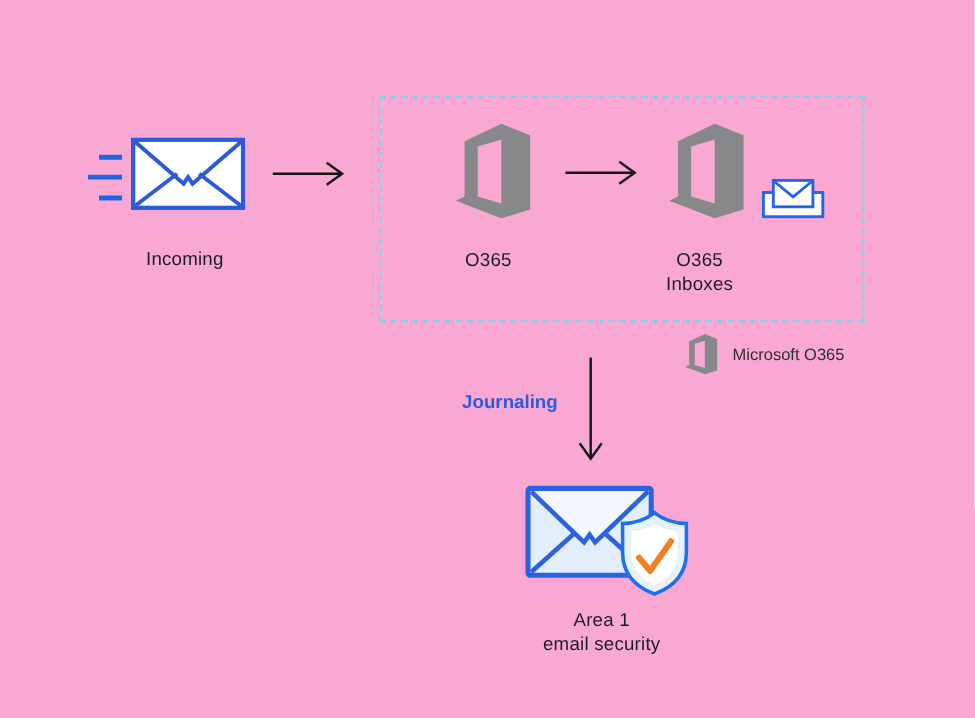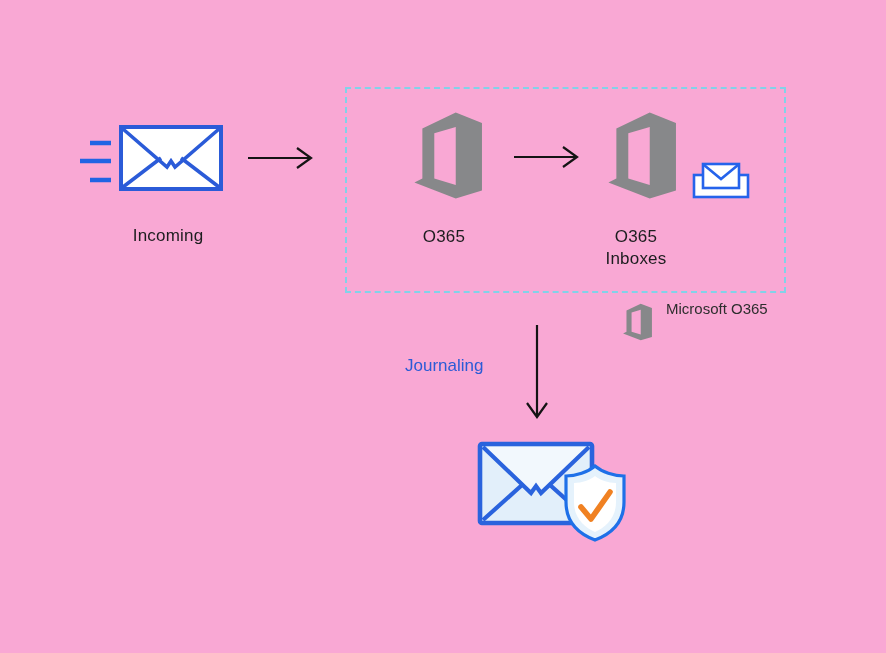--- a/index.html
+++ b/index.html
@@ -29,22 +29,23 @@
   .inbox-stroke{stroke:var(--inbox-blue);}
   .a1-env-fill{fill:var(--area1-fill);}
   .a1-env-stroke{stroke:var(--area1-stroke);}
   .shield-outer{fill:var(--shield-fill);stroke:var(--shield-stroke);}
   .check-stroke{stroke:var(--check-orange);}
   #boundary-box{
     border:2px dashed var(--dashed-border, #82d2e8);
   }
   #journaling-label{
     font-size:17px;
-    font-weight:400;
+    font-weight:700;
     color:var(--journaling-blue, #2b5bd6);
+    text-align:right;
   }
   #legend-label{
     font-size:15px;
     color:#2e2e2e;
     white-space:nowrap;
   }
 </style>
 </head>
 <body>
 
@@ -97,35 +98,39 @@
   </svg>
 
   <div class="abs label" style="left:576px;top:226px;width:120px">
     <div>O365</div>
     <div>Inboxes</div>
   </div>
 
   <svg class="abs" style="left:620px;top:303px" width="34" height="38" viewBox="0 0 100 112">
     <path class="office-fill" fill-rule="evenodd" d="M61 2 L94 15 L94 100 L61 110 L9 90 L19 85 L19 22 Z M34 28 L61 20 L61 93 L34 85 Z"></path>
   </svg>
-  <div id="legend-label" class="abs" style="left:666px;top:300px">Microsoft O365</div>
+  <div id="legend-label" class="abs" style="left:666px;top:314px">Microsoft O365</div>
 
   <div id="journaling-label" class="abs" style="left:405px;top:356px;width:102px">Journaling</div>
 
   <svg class="abs" style="left:524px;top:324px" width="26" height="96" viewBox="0 0 26 96">
     <line x1="13" y1="1" x2="13" y2="92" class="arrow-stroke" stroke-width="2.2"></line>
     <path d="M3 79 L13 93 L23 79" fill="none" class="arrow-stroke" stroke-width="2.2"></path>
   </svg>
 
   <svg class="abs" style="left:477px;top:441px" width="118" height="85" viewBox="0 0 118 85">
     <rect x="3" y="3" width="112" height="79" rx="2" class="a1-env-fill a1-env-stroke" stroke-width="4.6"></rect>
     <path d="M6 6 L54 52 L59 45 L64 52 L112 6" fill="#ffffff" fill-opacity="0.55" class="a1-env-stroke" stroke-width="4.2"></path>
     <path d="M6 79 L45 44 M112 79 L73 44" fill="none" class="a1-env-stroke" stroke-width="4.2"></path>
   </svg>
 
   <svg class="abs" style="left:561px;top:463px" width="68" height="80" viewBox="0 0 68 80">
     <path class="shield-outer" stroke-width="3.2" d="M34 3 C41 9 53 13 63 13 L63 39 C63 60 50 71 34 77 C18 71 5 60 5 39 L5 13 C15 13 27 9 34 3 Z"></path>
     <path fill="#ffffff" d="M34 13 C39 17 47 20 55 20 L55 39 C55 55 45 64 34 69 C23 64 13 55 13 39 L13 20 C21 20 29 17 34 13 Z"></path>
     <path d="M20 44 L30 56 L49 29" fill="none" class="check-stroke" stroke-width="5.6" stroke-linecap="round" stroke-linejoin="round"></path>
   </svg>
 
+  <div class="abs label" style="left:467px;top:553px;width:160px">
+    <div>Area 1</div>
+    <div>email security</div>
+  </div>
 
 </div>
 
 </body></html>

